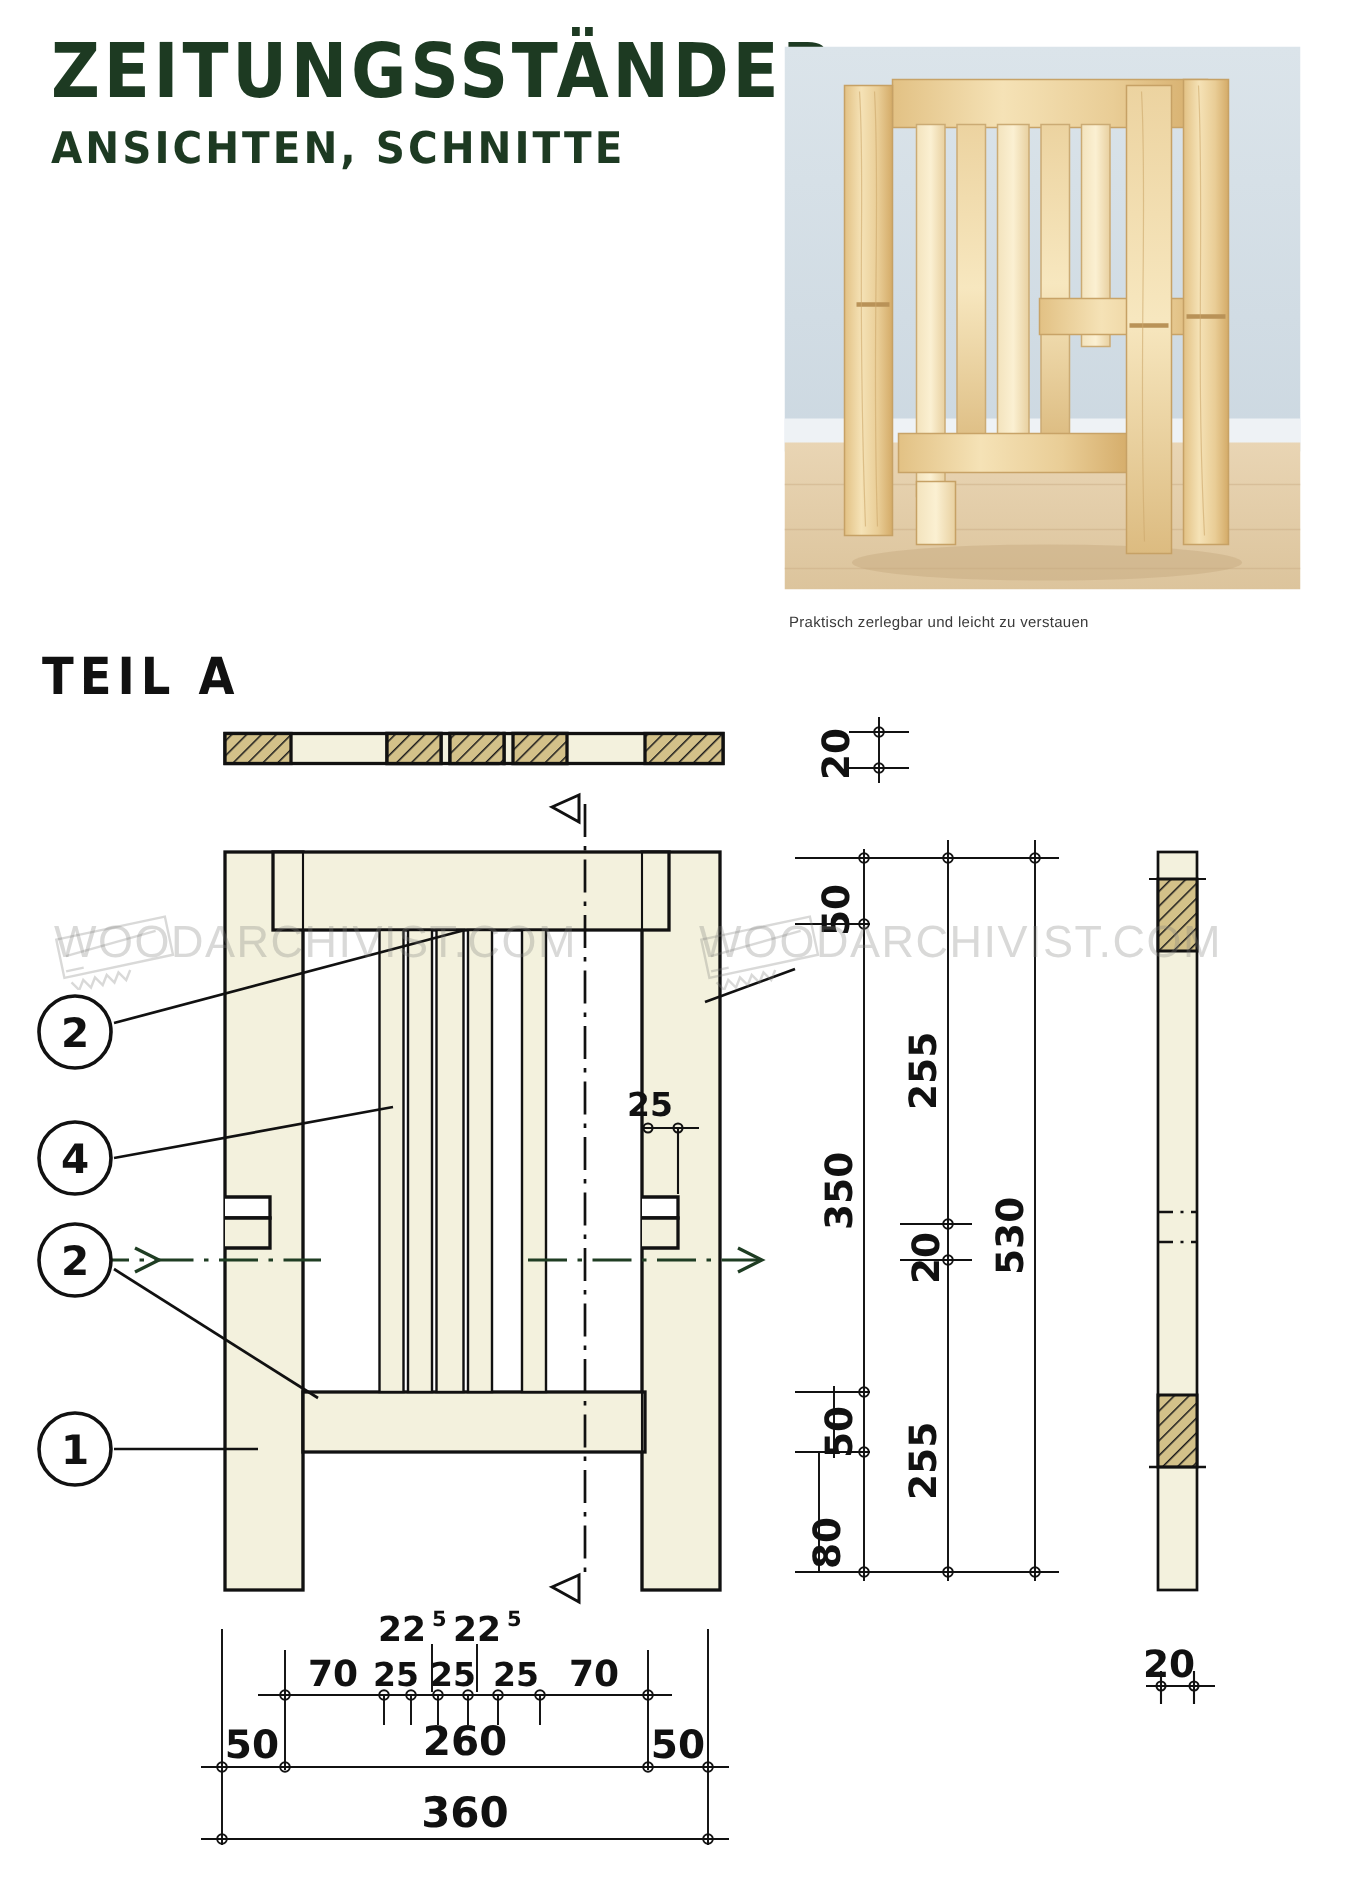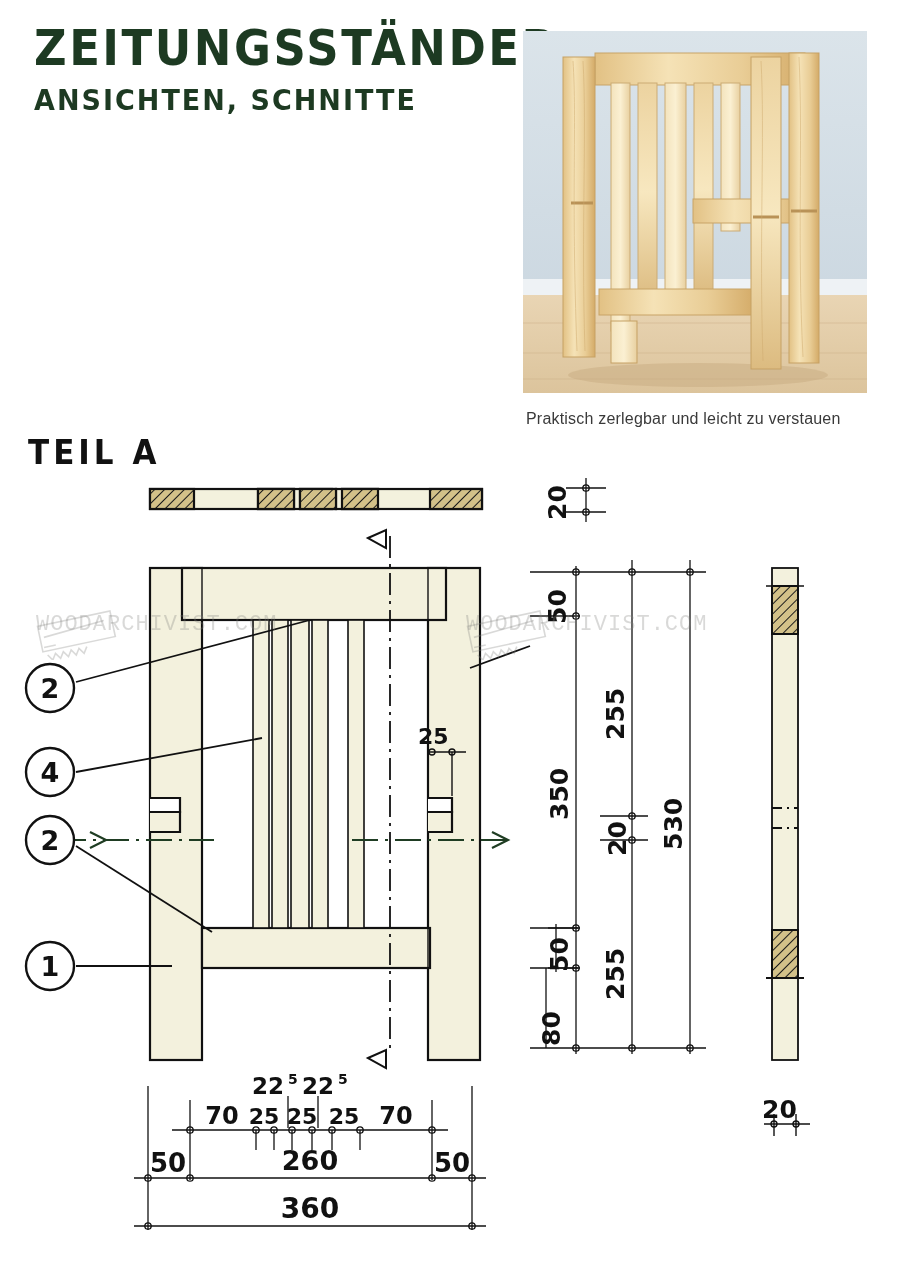--- a/index.html
+++ b/index.html
@@ -54,21 +54,21 @@
     left: 523px;
     top: 31px;
     width: 344px;
     height: 362px;
   }
   #photo-caption {
     position: absolute;
     left: 526px;
     top: 410px;
     width: 340px;
-    font-size: 16px;
+    font-size: 10px;
     color: #3a3a3a;
     letter-spacing: .2px;
   }
 
   
   #teil-a {
     position: absolute;
     left: 28px;
     top: 432px;
     font-family: "DejaVu Sans", sans-serif;
@@ -85,22 +85,22 @@
     position: absolute;
     left: 0;
     top: 0;
     width: 900px;
     height: 1262px;
   }
 
   
   .watermark {
     position: absolute;
-    font-family: Liberation Mono, monospace;
-    font-size: 22px;
+    font-family: Liberation Sans, sans-serif;
+    font-size: 30px;
     letter-spacing: 1px;
     color: rgba(130,130,125,0.30);
     white-space: nowrap;
     pointer-events: none;
     user-select: none;
   }
   .wm-logo {
     position: absolute;
     width: 86px;
     height: 52px;

